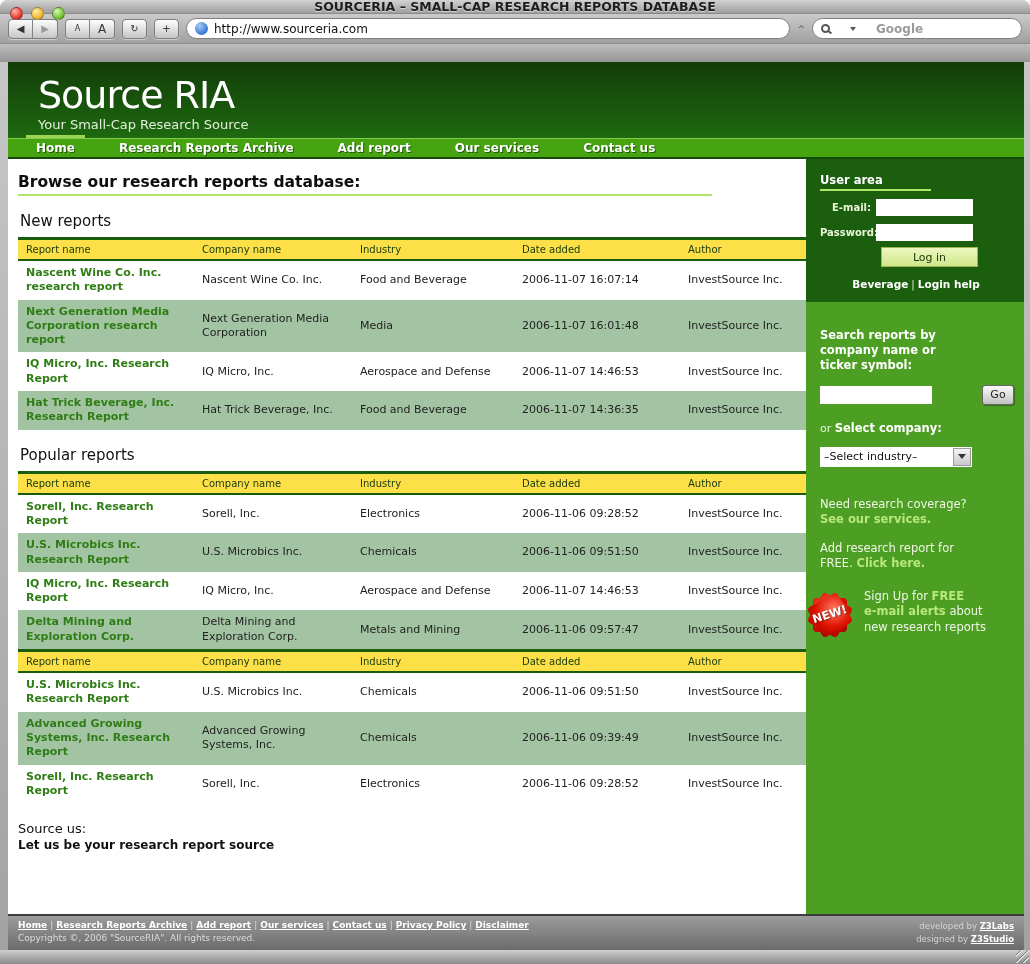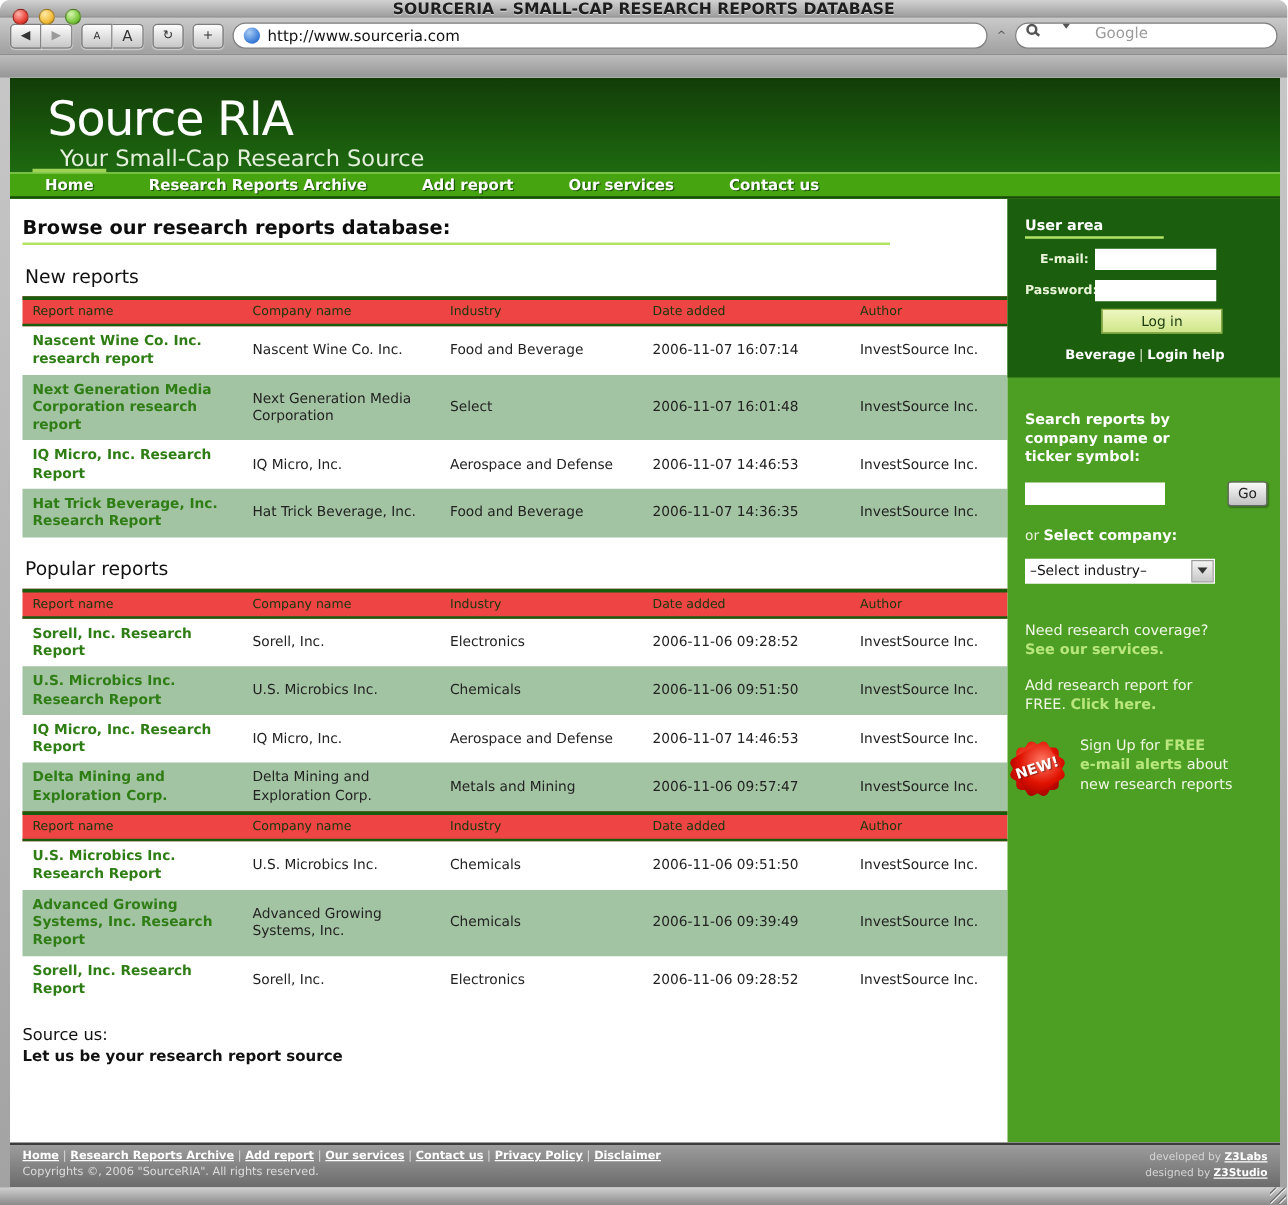--- a/index.html
+++ b/index.html
@@ -29,53 +29,53 @@
   .tbtn.single { border-radius:4px; }
   .fwd { color:#9a9a9a; }
   .a-small { font-size:8px; } .a-big { font-size:12px; }
   .addressbar { flex:1; height:21px; background:#fff; border:1px solid #7f7f7f; border-radius:11px;
                 display:flex; align-items:center; padding:0 8px; gap:6px; }
   .globe-icon { width:13px; height:13px; border-radius:50%;
                 background:radial-gradient(circle at 35% 30%, #a8ccf4, #3b7dd8 65%, #1d54a8); flex:0 0 auto; }
   .url-text { font-size:12px; color:#111; }
   .caret-mark { font-size:9px; color:#555; }
   .searchbar { width:210px; height:21px; background:#fff; border:1px solid #7f7f7f; border-radius:11px;
-               display:flex; align-items:flex-start; padding:0 8px; gap:20px; }
+               display:flex; align-items:center; padding:0 8px; gap:20px;font-weight:bold; }
   .mag { width:9px; height:9px; border:2px solid #555; border-radius:50%; position:relative; flex:0 0 auto; }
   .mag::after { content:""; position:absolute; width:5px; height:2px; background:#555; right:-4px; bottom:-2px;
                 transform:rotate(40deg); }
   .mag-caret { width:0; height:0; border-left:3px solid transparent; border-right:3px solid transparent;
                border-top:4px solid #555; }
   .search-placeholder { font-size:12px; color:#9a9a9a; }
   .pre-strip { height:18px; background:linear-gradient(#bdbdbd,#969696); }
 
   
   .page { flex:1; margin:0 6px 0 8px; display:flex; flex-direction:column; overflow:hidden; background:#fff; }
 
   .site-header { height:76px; background:linear-gradient(180deg,#123c08,#1e6a10); padding:14px 0 0 30px; }
   .logo { color:#fff; font-size:38px; letter-spacing:-1px; line-height:1.05; }
-  .tagline { color:#e4efdc; font-size:18px; margin-top:1px;margin-left:10px; }
+  .tagline { color:#e4efdc; font-size:13px; margin-top:1px; }
 
   .nav { height:21px; background:#46a410; border-top:1px solid #85cc4a; border-bottom:2px solid #164c08;
          display:flex; align-items:center; padding-left:24px; gap:36px; position:relative; }
   .nav-item { color:#fff; font-size:12px; font-weight:bold; text-shadow:1px 1px 0 #1c5a08; cursor:pointer;
               position:relative; padding:2px 4px; }
   .nav-item.active::before { content:""; position:absolute; left:-6px; right:-6px; top:-4px; height:3px;
               background:#9ed455; }
 
   .body-row { flex:1; display:flex; overflow:hidden; }
   .content-main { width:845px; background:#fff; padding:14px 12px 0 10px; overflow:hidden; }
 
   .page-heading { font-size:15.5px; font-weight:bold; color:#0d0d0d; width:694px;
                   border-bottom:2px solid #b2e465; padding-bottom:3px; }
 
   .section-title { font-size:15px; color:#111; margin:16px 0 7px 2px; }
   .rtable { width:798px; }
   .thead, .trow { display:grid; grid-template-columns:176px 158px 162px 166px 1fr; align-items:center; }
-  .thead { background:#ef4444; border-top:3px solid #1a5c0e; border-bottom:2px solid #1a5c0e;
+  .thead { background:#fde047; border-top:3px solid #1a5c0e; border-bottom:2px solid #1a5c0e;
            box-shadow:inset -4px 0 0 #1a5c0e; }
   .th { font-size:10px; color:#16380c; padding:4px 8px; }
   .td { font-size:11px; color:#222; padding:5px 8px; line-height:1.3; }
   .td.report a { font-size:11px; font-weight:bold; color:#2f7d15; text-decoration:none; line-height:1.3; }
   .trow.shaded { background:#a3c4a3; box-shadow:inset -4px 0 0 #1a5c0e; }
 
   .about { margin-top:18px; }
   .about-title { font-size:13px; color:#111; }
   .about-subtitle { font-size:12px; font-weight:bold; color:#111; margin-top:2px; }
 
@@ -214,21 +214,21 @@
             <div class="trow">
               <div class="td report"><a href="#">Nascent Wine Co. Inc. research report</a></div>
               <div class="td">Nascent Wine Co. Inc.</div>
               <div class="td">Food and Beverage</div>
               <div class="td">2006-11-07 16:07:14</div>
               <div class="td">InvestSource Inc.</div>
             </div>
             <div class="trow shaded">
               <div class="td report"><a href="#">Next Generation Media Corporation research report</a></div>
               <div class="td">Next Generation Media Corporation</div>
-              <div class="td">Select</div>
+              <div class="td">Media</div>
               <div class="td">2006-11-07 16:01:48</div>
               <div class="td">InvestSource Inc.</div>
             </div>
             <div class="trow">
               <div class="td report"><a href="#">IQ Micro, Inc. Research Report</a></div>
               <div class="td">IQ Micro, Inc.</div>
               <div class="td">Aerospace and Defense</div>
               <div class="td">2006-11-07 14:46:53</div>
               <div class="td">InvestSource Inc.</div>
             </div>

